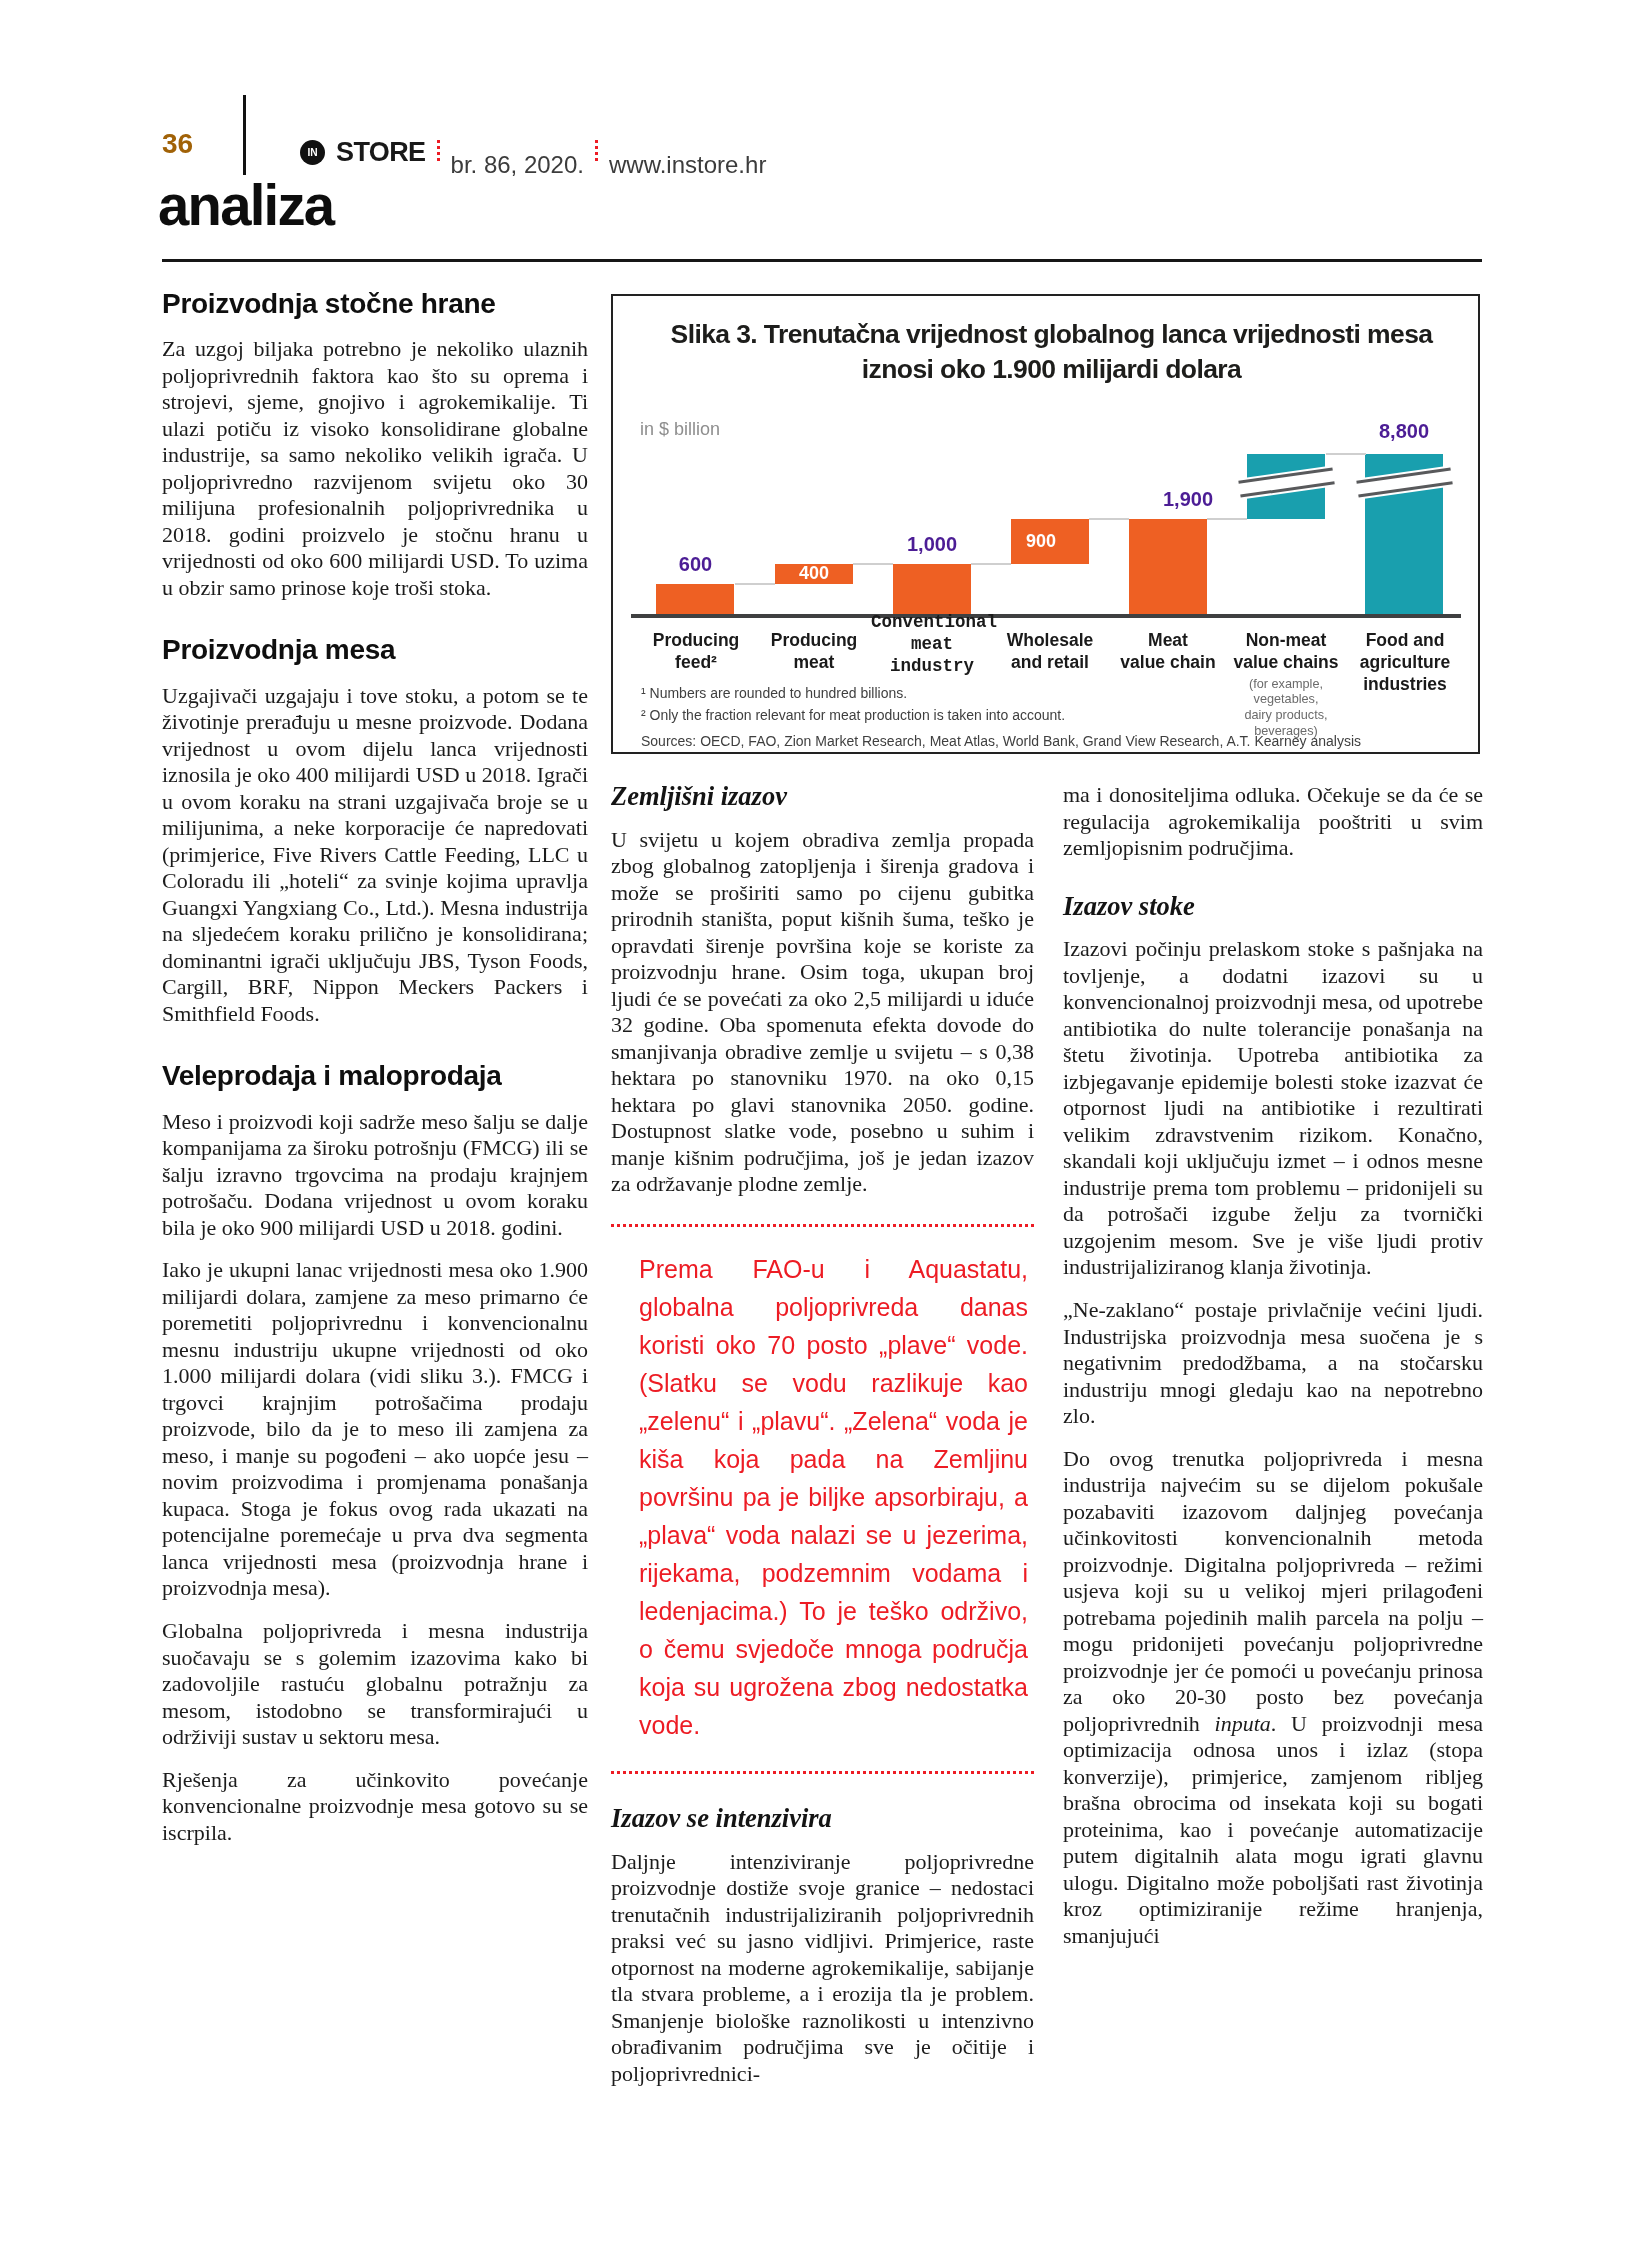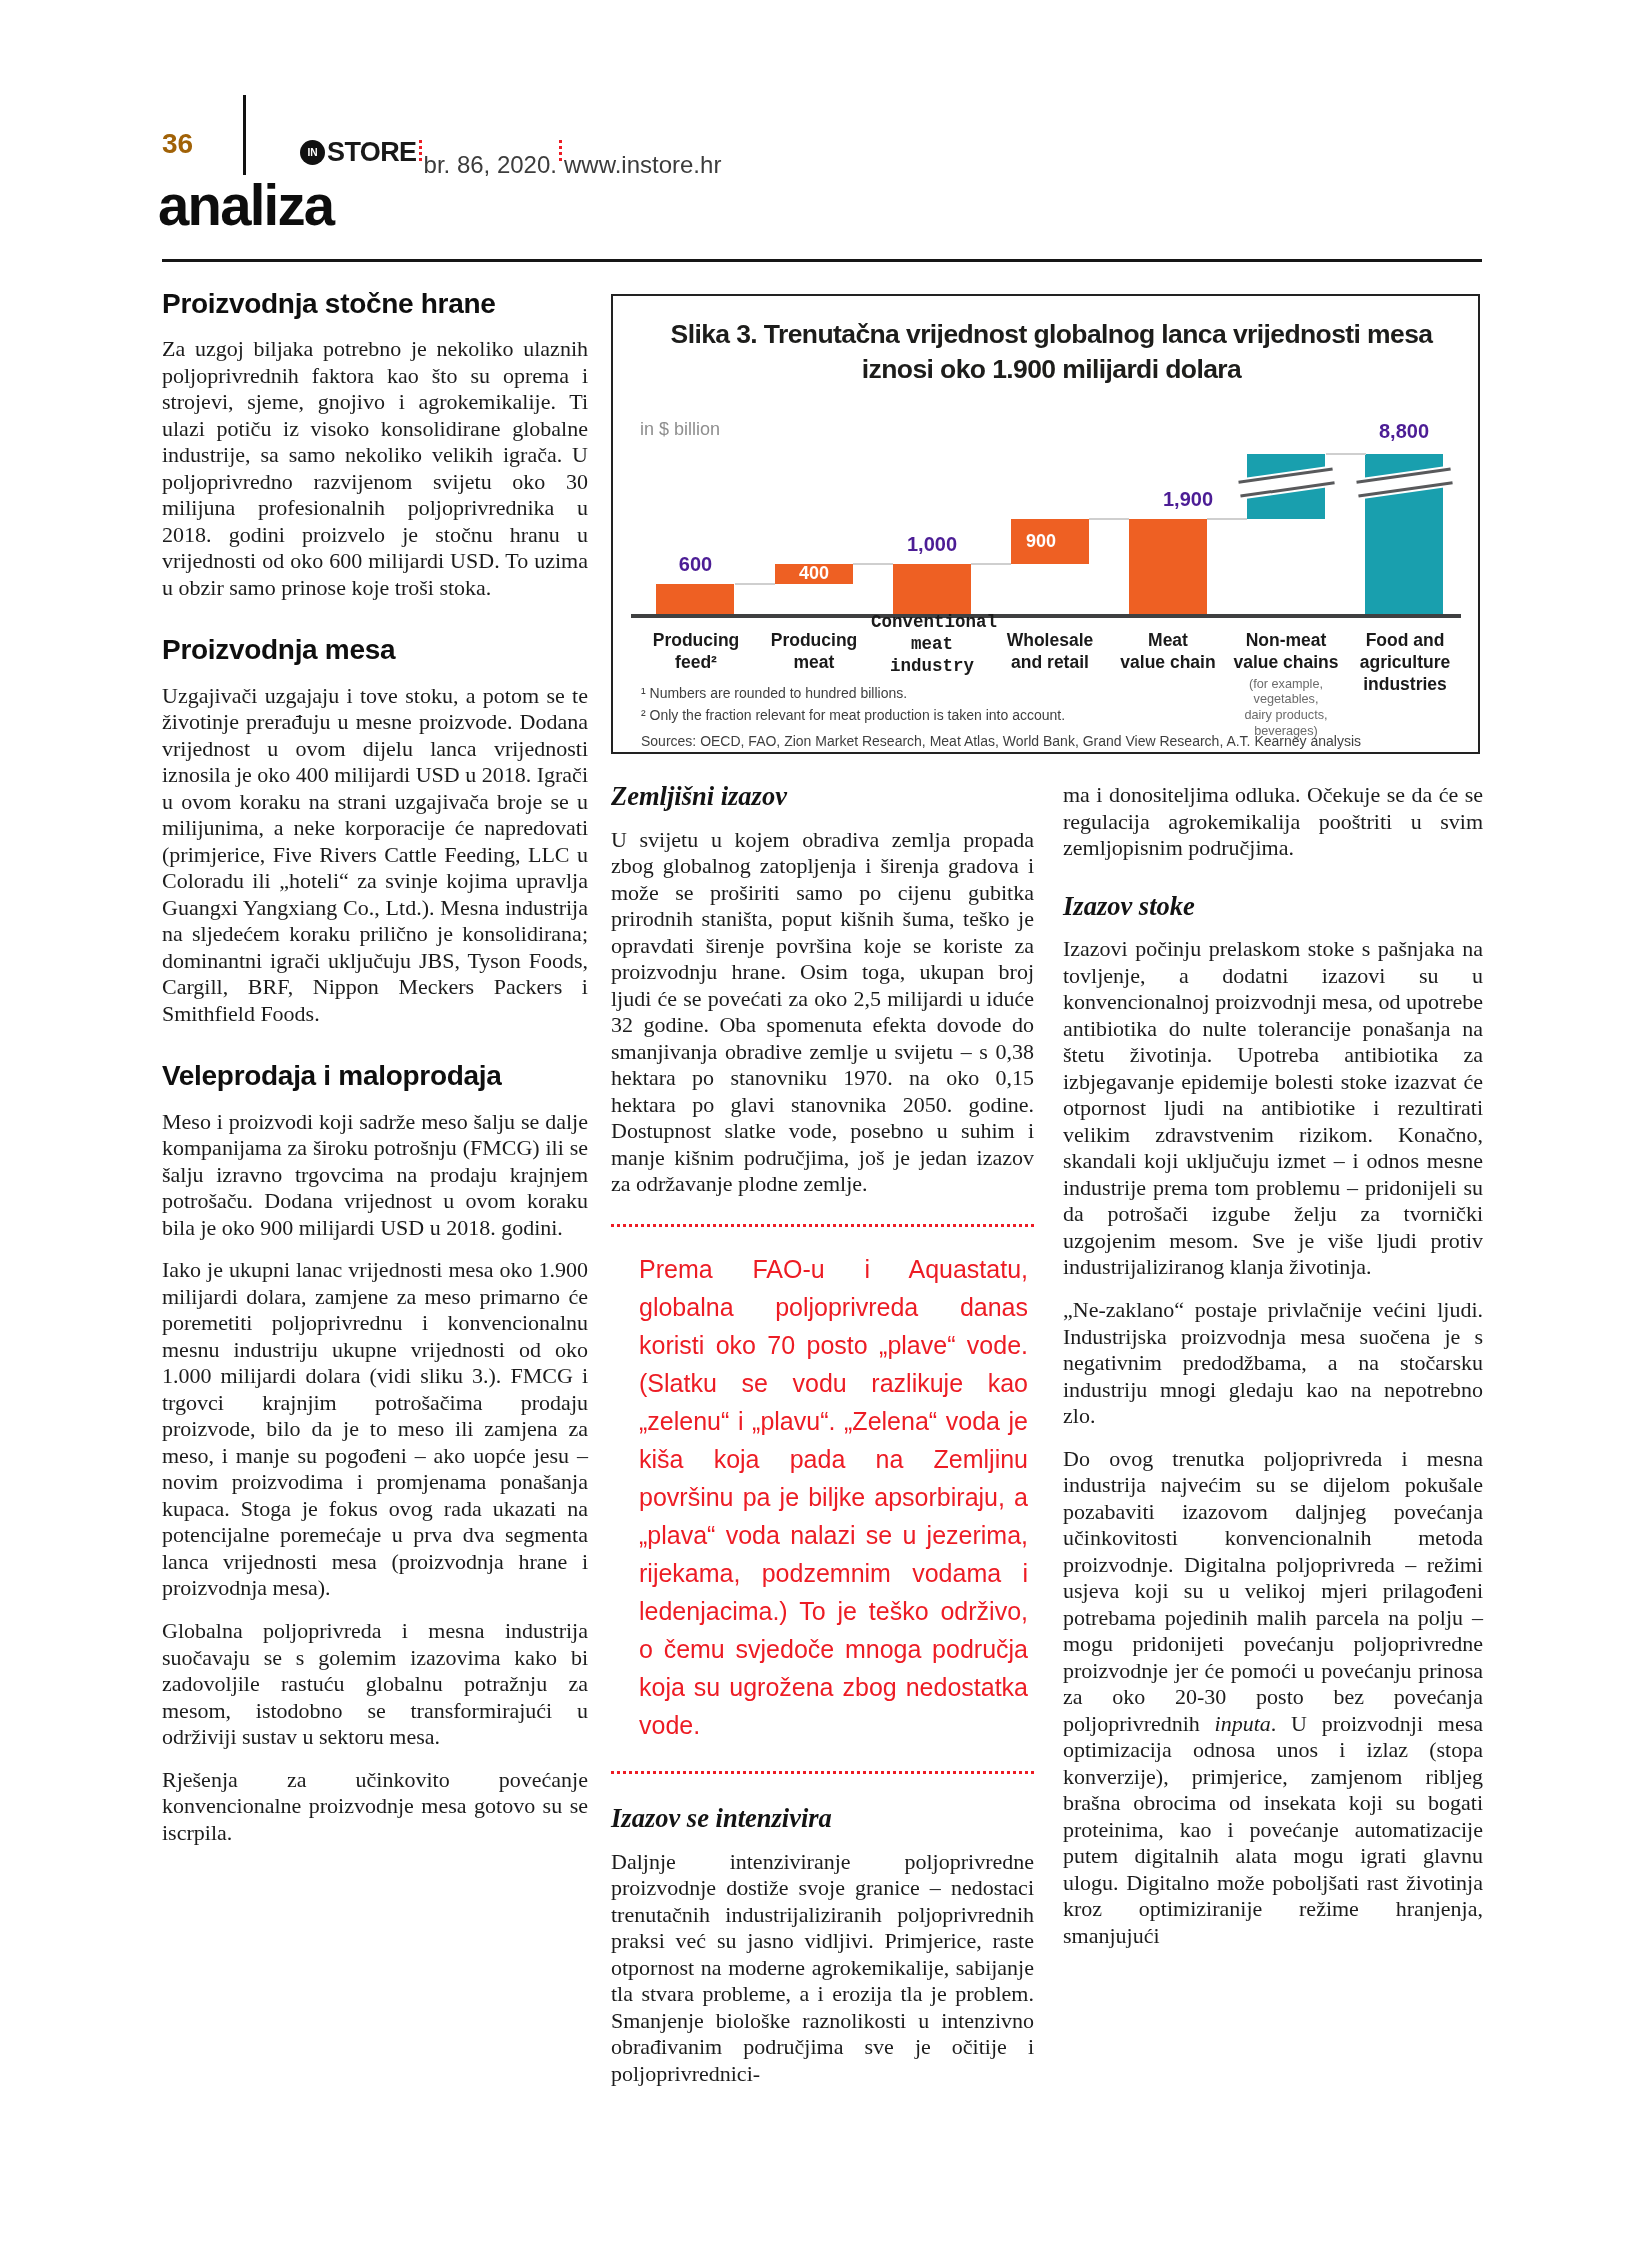--- a/index.html
+++ b/index.html
@@ -3,21 +3,21 @@
 <meta charset="utf-8">
 <style>
   *{box-sizing:border-box;margin:0;padding:0;}
   html,body{background:#ffffff;}
   body{width:1642px;height:2261px;position:relative;font-family:"Liberation Serif",serif;color:#1e1e1e;}
   .page{position:relative;width:1642px;height:2261px;background:#fff;overflow:hidden;}
 
   
   .pageno{position:absolute;left:162px;top:128px;font-family:"Liberation Sans",sans-serif;font-weight:700;font-size:28px;color:#a16207;}
   .vline{position:absolute;left:243px;top:95px;width:3px;height:80px;background:#111;}
-  .masthead{position:absolute;left:300px;top:125px;display:flex;align-items:center;gap:2px;}
+  .masthead{position:absolute;left:300px;top:125px;display:flex;align-items:center;gap:11px;}
   .logo-circle{width:25px;height:25px;border-radius:50%;background:#111;color:#fff;display:flex;align-items:center;justify-content:center;font-family:"Liberation Sans",sans-serif;font-weight:700;font-size:10.2px;letter-spacing:0;}
   .logo-store{font-family:"Liberation Sans",sans-serif;font-weight:700;font-size:27px;letter-spacing:-0.6px;color:#191919;}
   .vsep{width:3px;height:24px;background:repeating-linear-gradient(to bottom,#ed1c24 0 3px,transparent 3px 6px);}
   .issue,.website{font-family:"Liberation Sans",sans-serif;font-size:24px;color:#3c3c3c;letter-spacing:0;margin-top:26px;}
   .section-title{position:absolute;left:158px;top:171px;font-family:"Liberation Sans",sans-serif;font-weight:700;font-size:58px;letter-spacing:-1.8px;color:#0d0d0d;transform:scaleX(.97);transform-origin:left;}
   .head-rule{position:absolute;left:162px;top:259px;width:1320px;height:3px;background:#161616;}
 
   
   .col{position:absolute;text-align:justify;font-size:22px;line-height:26.5px;color:#1c1c1c;}
   .col-1{left:162px;top:288px;width:426px;}

